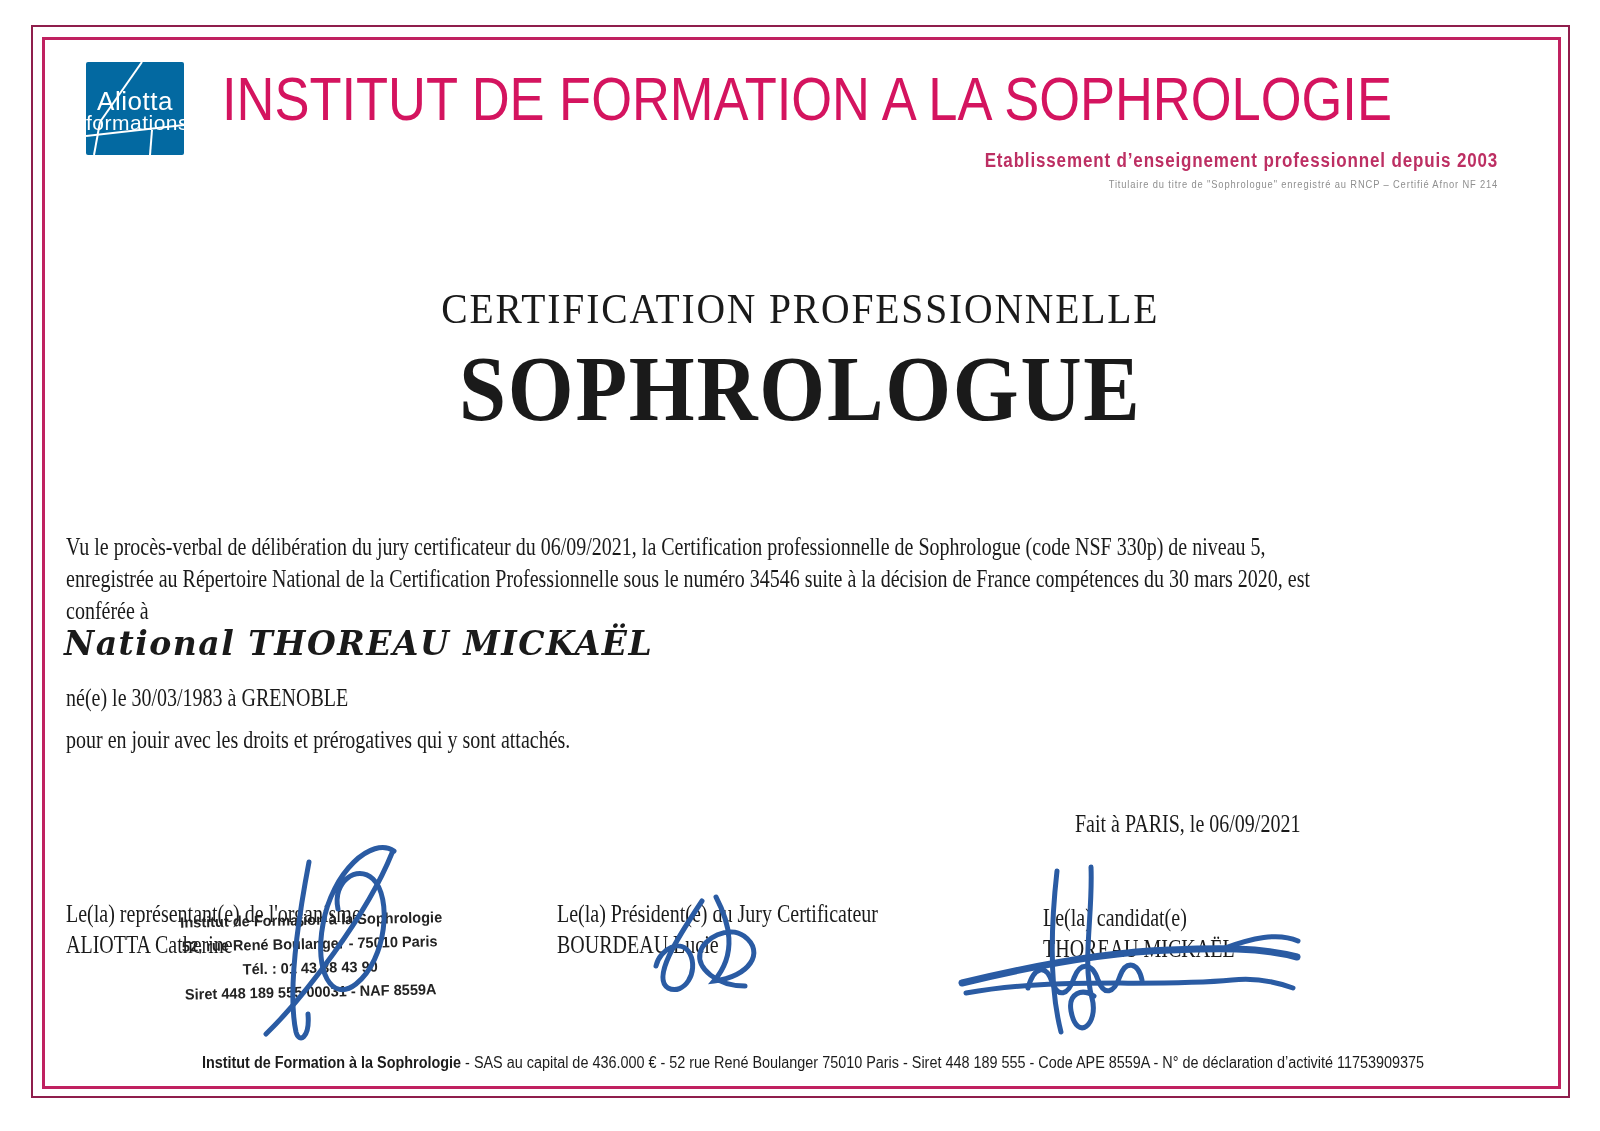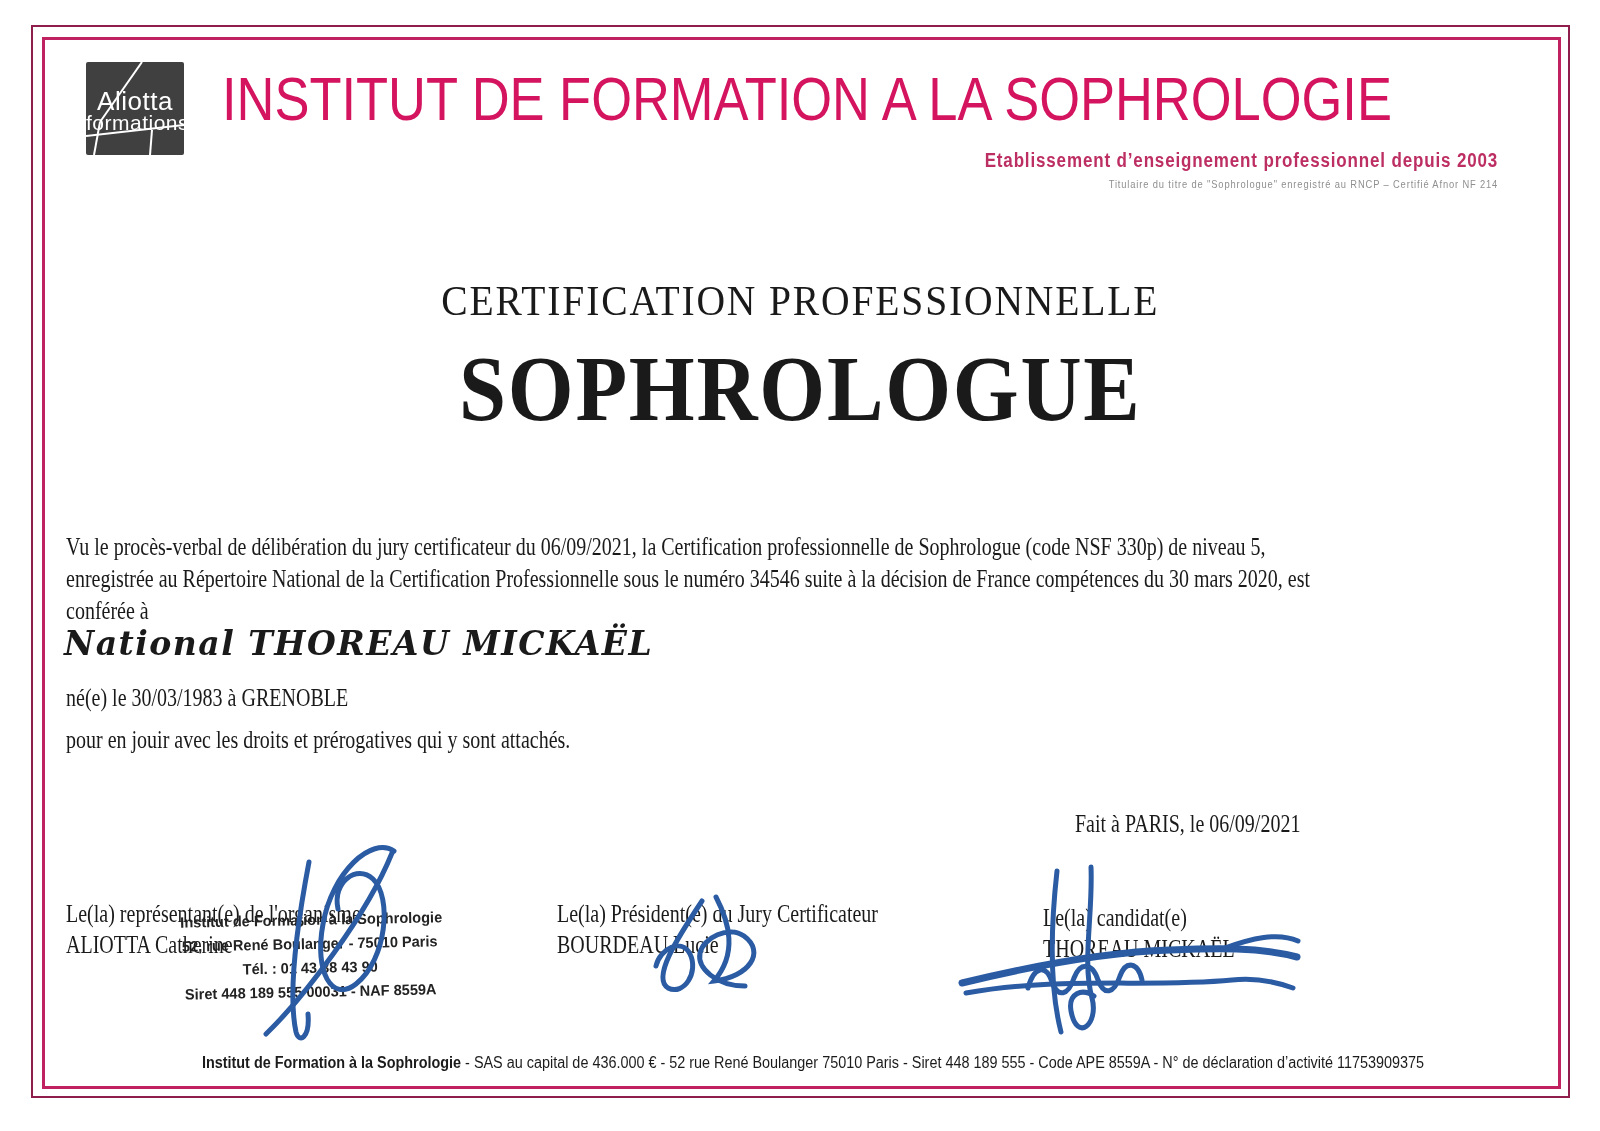--- a/index.html
+++ b/index.html
@@ -3,40 +3,40 @@
 <meta charset="utf-8">
 <style>
   html,body{margin:0;padding:0;background:#ffffff;}
   .page{position:relative;width:1600px;height:1131px;background:#ffffff;overflow:hidden;
         font-family:"Liberation Serif", serif;color:#1a1a1a;}
   
   .frame-outer{position:absolute;top:25px;left:31px;right:30px;bottom:33px;border:2px solid #8f1e4c;}
   .frame-inner{position:absolute;top:37px;left:42px;right:39px;bottom:42px;border:3px solid #c02160;}
 
   
-  .logo{position:absolute;left:86px;top:62px;width:98px;height:93px;background:#404040;border-radius:2px;}
+  .logo{position:absolute;left:86px;top:62px;width:98px;height:93px;background:#0369a1;border-radius:2px;}
   .logo .txt{position:absolute;left:0;right:0;top:26px;text-align:center;color:#ffffff;
              font-family:"Liberation Sans", sans-serif;line-height:1;}
   .logo .t1{font-size:26px;letter-spacing:0.5px;}
   .logo .t2{font-size:21px;margin-top:-2px;letter-spacing:0.5px;}
   .logo svg{position:absolute;left:0;top:0;}
 
   
   .header-title{position:absolute;left:222px;top:64px;font-family:"Liberation Sans", sans-serif;
                 font-size:61px;color:#d4145f;white-space:nowrap;transform:scaleX(.86);transform-origin:left top;}
   .header-sub{position:absolute;right:102px;top:149px;font-family:"Liberation Sans", sans-serif;
               font-weight:bold;font-size:20px;color:#bd2f63;white-space:nowrap;letter-spacing:1px;
               transform:scaleX(.85);transform-origin:right top;}
   .header-tag{position:absolute;right:102px;top:178px;font-family:"Liberation Sans", sans-serif;
               font-size:11px;color:#8f8f8f;white-space:nowrap;letter-spacing:1px;
               transform:scaleX(.85);transform-origin:right top;}
 
   
   .center-row{position:absolute;left:0;right:0;display:flex;justify-content:center;}
-  .title1{top:276px;justify-content:center;}
+  .title1{top:284px;justify-content:center;}
   .title1 span{font-size:43px;letter-spacing:2px;white-space:nowrap;transform:scaleX(.92);transform-origin:center top;}
   .title2{top:334px;font-weight:bold;}
   .title2 span{font-size:94px;letter-spacing:2px;white-space:nowrap;transform:scaleX(.9);transform-origin:center top;}
 
   
   .para{position:absolute;left:66px;top:531px;line-height:32px;font-size:25px;}
   .para div{white-space:nowrap;transform:scaleX(.8);transform-origin:left top;}
   .name{position:absolute;left:64px;top:624px;font-family:"DejaVu Serif", serif;
         font-style:italic;font-weight:bold;font-size:33px;letter-spacing:1.5px;white-space:nowrap;}
   .birth{position:absolute;left:66px;top:684px;font-size:25px;white-space:nowrap;

